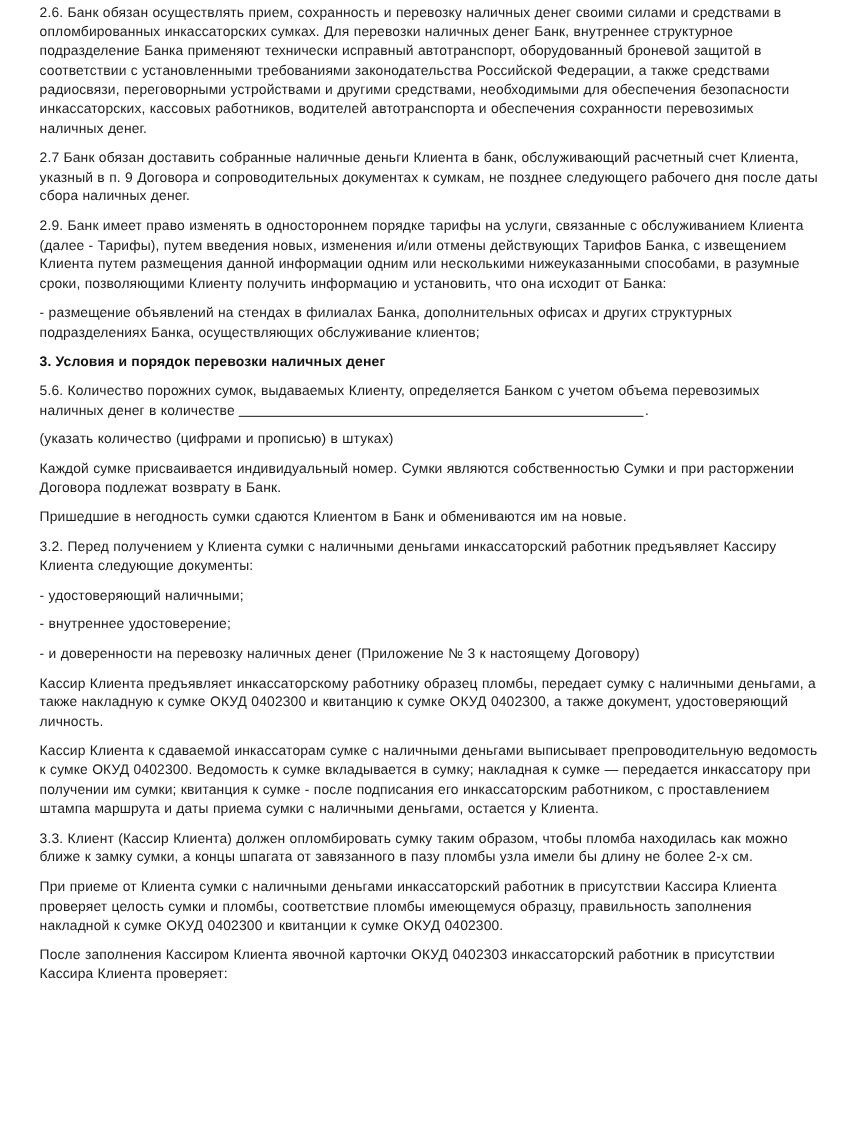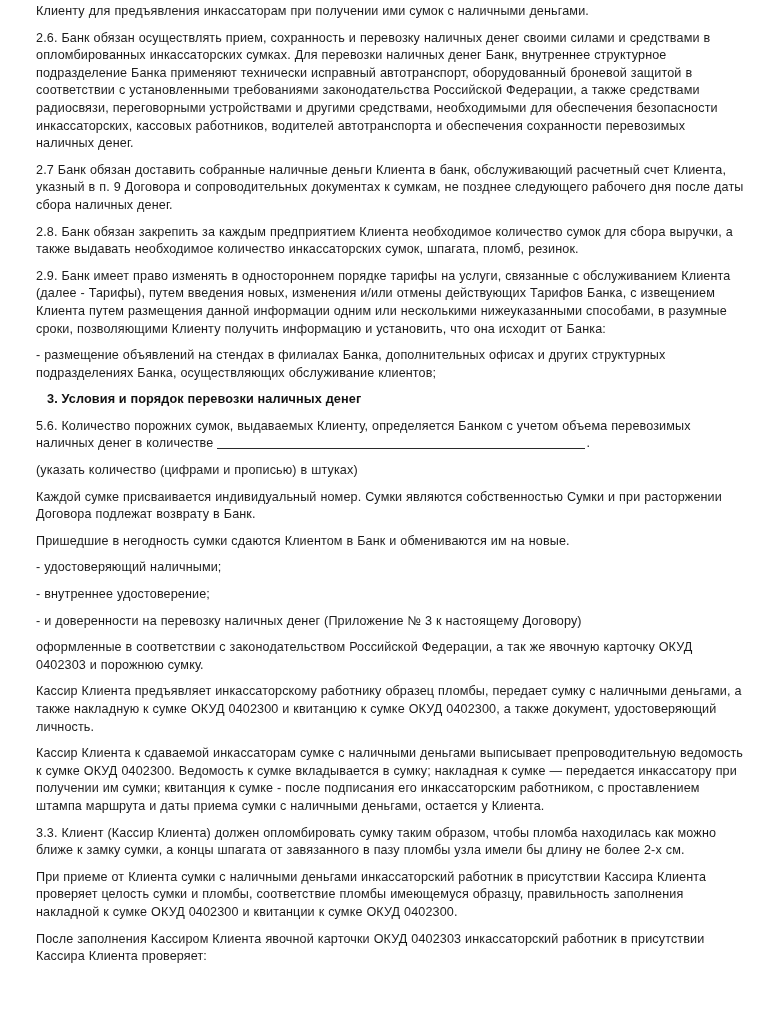--- a/index.html
+++ b/index.html
@@ -32,21 +32,21 @@
   p.para {
     margin: 0 0 9px 0;
     font-size: 12.6px;
     line-height: 17.6px;
     text-align: left;
     color: #1b1b1b;
     letter-spacing: 0.01em;
     word-spacing: 0.02em;
   }
   h2.heading {
-    margin: 4px 0 9px 11px;
+    margin: 4px 0 9px 0;
     font-size: 12.7px;
     line-height: 17.6px;
     font-weight: bold;
     color: #111111;
     letter-spacing: 0.01em;
   }
   .blank-line {
     display: inline-block;
     border-bottom: 1px solid #2a2a2a;
     height: 0.78em;
@@ -57,51 +57,49 @@
   .bullet-item {
     margin: 0 0 9px 0;
   }
 </style>
 </head>
 <body>
 
 <div class="page">
   <div class="doc-body">
 
-    <p class="para">Клиенту для предъявления инкассаторам при получении ими сумок с наличными деньгами.</p>
 
     <p class="para">2.6.  Банк обязан осуществлять прием, сохранность и перевозку наличных денег своими силами и средствами в опломбированных инкассаторских сумках. Для перевозки наличных денег Банк, внутреннее структурное подразделение Банка применяют технически исправный автотранспорт, оборудованный броневой защитой в соответствии с установленными требованиями законодательства Российской Федерации, а также средствами радиосвязи, переговорными устройствами и другими средствами, необходимыми для обеспечения безопасности инкассаторских, кассовых работников, водителей автотранспорта и обеспечения сохранности перевозимых наличных денег.</p>
 
     <p class="para">2.7 Банк обязан доставить собранные наличные деньги Клиента в банк, обслуживающий расчетный счет Клиента, указный в п. 9 Договора и сопроводительных документах к сумкам, не позднее следующего рабочего дня после даты сбора наличных денег.</p>
 
-    <p class="para">2.8. Банк обязан закрепить за каждым предприятием Клиента необходимое количество сумок для сбора выручки, а также выдавать необходимое количество инкассаторских сумок, шпагата, пломб, резинок.</p>
 
     <p class="para">2.9. Банк имеет право изменять в одностороннем порядке тарифы на услуги, связанные с обслуживанием Клиента (далее - Тарифы), путем введения новых, изменения и/или отмены действующих Тарифов Банка, с извещением Клиента путем размещения данной информации одним или несколькими нижеуказанными способами, в разумные сроки, позволяющими Клиенту получить информацию и установить, что она исходит от Банка:</p>
 
     <p class="para bullet-item">- размещение объявлений на стендах в филиалах Банка, дополнительных офисах и других структурных подразделениях Банка, осуществляющих обслуживание клиентов;</p>
 
 
     <h2 class="heading">3. Условия и порядок перевозки наличных денег</h2>
 
     <p class="para"><span>5.6. Количество порожних сумок, выдаваемых Клиенту, определяется Банком с учетом объема перевозимых наличных денег в количестве</span><span class="blank-line"></span><span>.</span></p>
 
     <p class="para">(указать количество (цифрами и прописью) в штуках)</p>
 
     <p class="para">Каждой сумке присваивается индивидуальный номер. Сумки являются собственностью Сумки и при расторжении Договора подлежат возврату в Банк.</p>
 
     <p class="para">Пришедшие в негодность сумки сдаются Клиентом в Банк и обмениваются им на новые.</p>
 
+    <p class="para">3.2. Перед получением у Клиента сумки с наличными деньгами инкассаторский работник предъявляет Кассиру Клиента следующие документы:</p>
 
     <p class="para bullet-item">- удостоверяющий наличными;</p>
 
     <p class="para bullet-item">- внутреннее удостоверение;</p>
 
     <p class="para bullet-item">- и доверенности на перевозку наличных денег (Приложение № 3 к настоящему Договору)</p>
 
-    <p class="para">оформленные в соответствии с законодательством Российской Федерации, а так же явочную карточку ОКУД 0402303 и порожнюю сумку.</p>
 
     <p class="para">Кассир Клиента предъявляет инкассаторскому работнику образец пломбы, передает сумку с наличными деньгами, а также накладную к сумке ОКУД 0402300 и квитанцию к сумке ОКУД 0402300, а также документ, удостоверяющий личность.</p>
 
     <p class="para">Кассир Клиента к сдаваемой инкассаторам сумке с наличными деньгами выписывает препроводительную ведомость к сумке ОКУД 0402300. Ведомость к сумке вкладывается в сумку; накладная к сумке — передается инкассатору при получении им сумки; квитанция к сумке - после подписания его инкассаторским работником, с проставлением штампа маршрута и даты приема сумки с наличными деньгами, остается у Клиента.</p>
 
     <p class="para">3.3. Клиент (Кассир Клиента) должен опломбировать сумку таким образом, чтобы пломба находилась как можно ближе к замку сумки, а концы шпагата от завязанного в пазу пломбы узла имели бы длину не более 2-х см.</p>
 
     <p class="para">При приеме от Клиента сумки с наличными деньгами инкассаторский работник в присутствии Кассира Клиента проверяет целость сумки и пломбы, соответствие пломбы имеющемуся образцу, правильность заполнения накладной к сумке ОКУД 0402300 и квитанции к сумке ОКУД 0402300.</p>
 
     <p class="para">После заполнения Кассиром Клиента явочной карточки ОКУД 0402303 инкассаторский работник в присутствии Кассира Клиента проверяет:</p>

